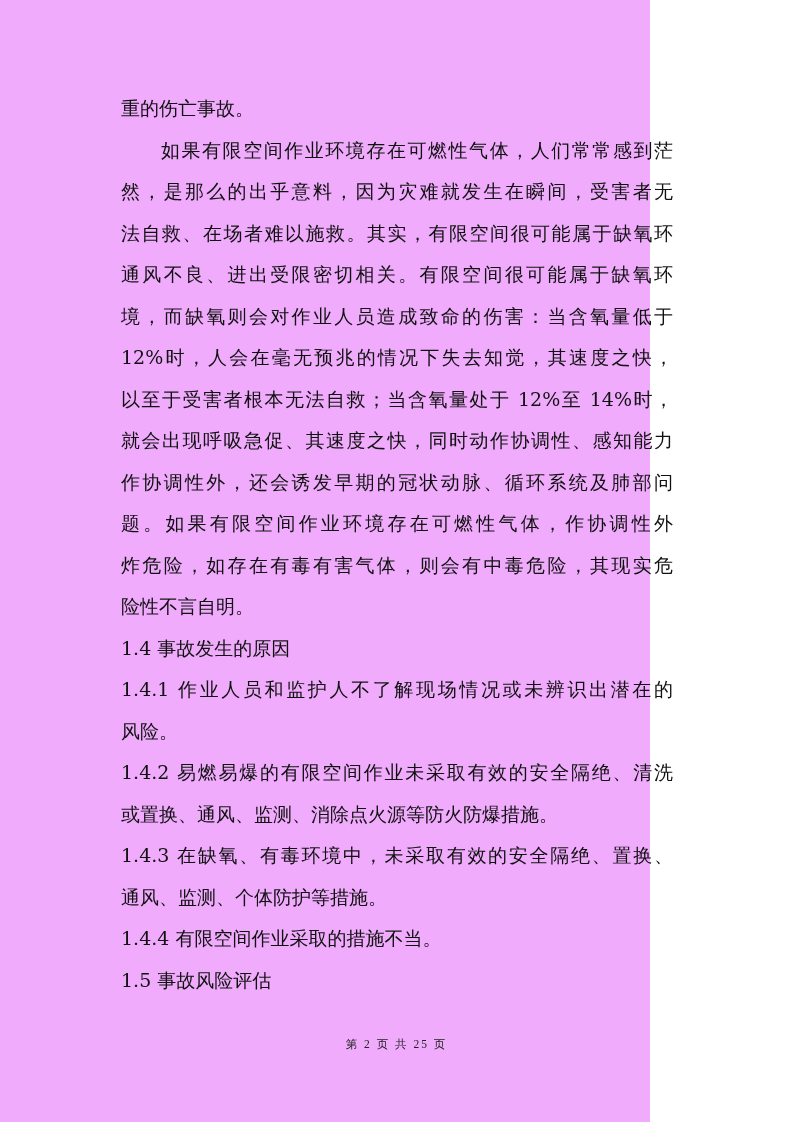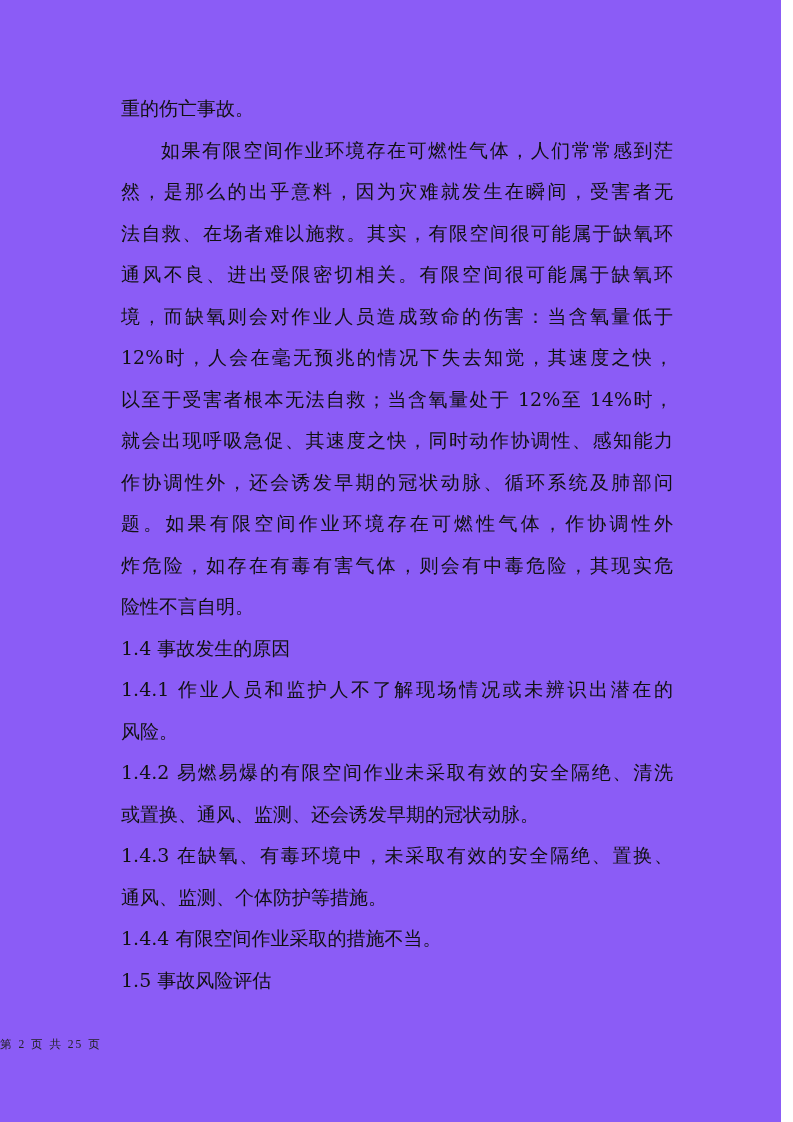--- a/index.html
+++ b/index.html
@@ -11,23 +11,23 @@
     width: 793px;
     height: 1122px;
     position: relative;
     overflow: hidden;
     font-family: "DejaVu Serif", "Liberation Serif", serif;
     color: #111111;
   }
   .page {
     position: absolute;
     left: 0; top: 0;
-    width: 781px;
+    width: 650px;
     height: 1122px;
-    background: #8b5cf6;
+    background: #f0abfc;
   }
   .body-text {
     position: absolute;
     left: 121px;
     top: 88px;
     width: 552px;
   }
   .line {
     height: 41.5px;
     line-height: 41.5px;
@@ -41,20 +41,21 @@
     text-align-last: left;
   }
   .line.indent {
     padding-left: 40px;
   }
   .footer {
     position: absolute;
     left: 0;
     width: 793px;
     top: 1037px;
+    text-align: center;
     font-size: 11.5px;
     letter-spacing: 2px;
     color: #222222;
     font-family: "Liberation Serif", "DejaVu Serif", serif;
   }
 </style>
 </head>
 <body>
 
 <div class="page">
@@ -69,21 +70,21 @@
     <div class="line">以至于受害者根本无法自救；当含氧量处于 12%至 14%时，</div>
     <div class="line">就会出现呼吸急促、其速度之快，同时动作协调性、感知能力</div>
     <div class="line">作协调性外，还会诱发早期的冠状动脉、循环系统及肺部问</div>
     <div class="line">题。如果有限空间作业环境存在可燃性气体，作协调性外</div>
     <div class="line">炸危险，如存在有毒有害气体，则会有中毒危险，其现实危</div>
     <div class="line last">险性不言自明。</div>
     <div class="line last">1.4 事故发生的原因</div>
     <div class="line">1.4.1 作业人员和监护人不了解现场情况或未辨识出潜在的</div>
     <div class="line last">风险。</div>
     <div class="line">1.4.2 易燃易爆的有限空间作业未采取有效的安全隔绝、清洗</div>
-    <div class="line last">或置换、通风、监测、还会诱发早期的冠状动脉。</div>
+    <div class="line last">或置换、通风、监测、消除点火源等防火防爆措施。</div>
     <div class="line">1.4.3 在缺氧、有毒环境中，未采取有效的安全隔绝、置换、</div>
     <div class="line last">通风、监测、个体防护等措施。</div>
     <div class="line last">1.4.4 有限空间作业采取的措施不当。</div>
     <div class="line last">1.5 事故风险评估</div>
   </div>
 
   <div class="footer">第 2 页 共 25 页</div>
 </div>
 
 </body></html>

